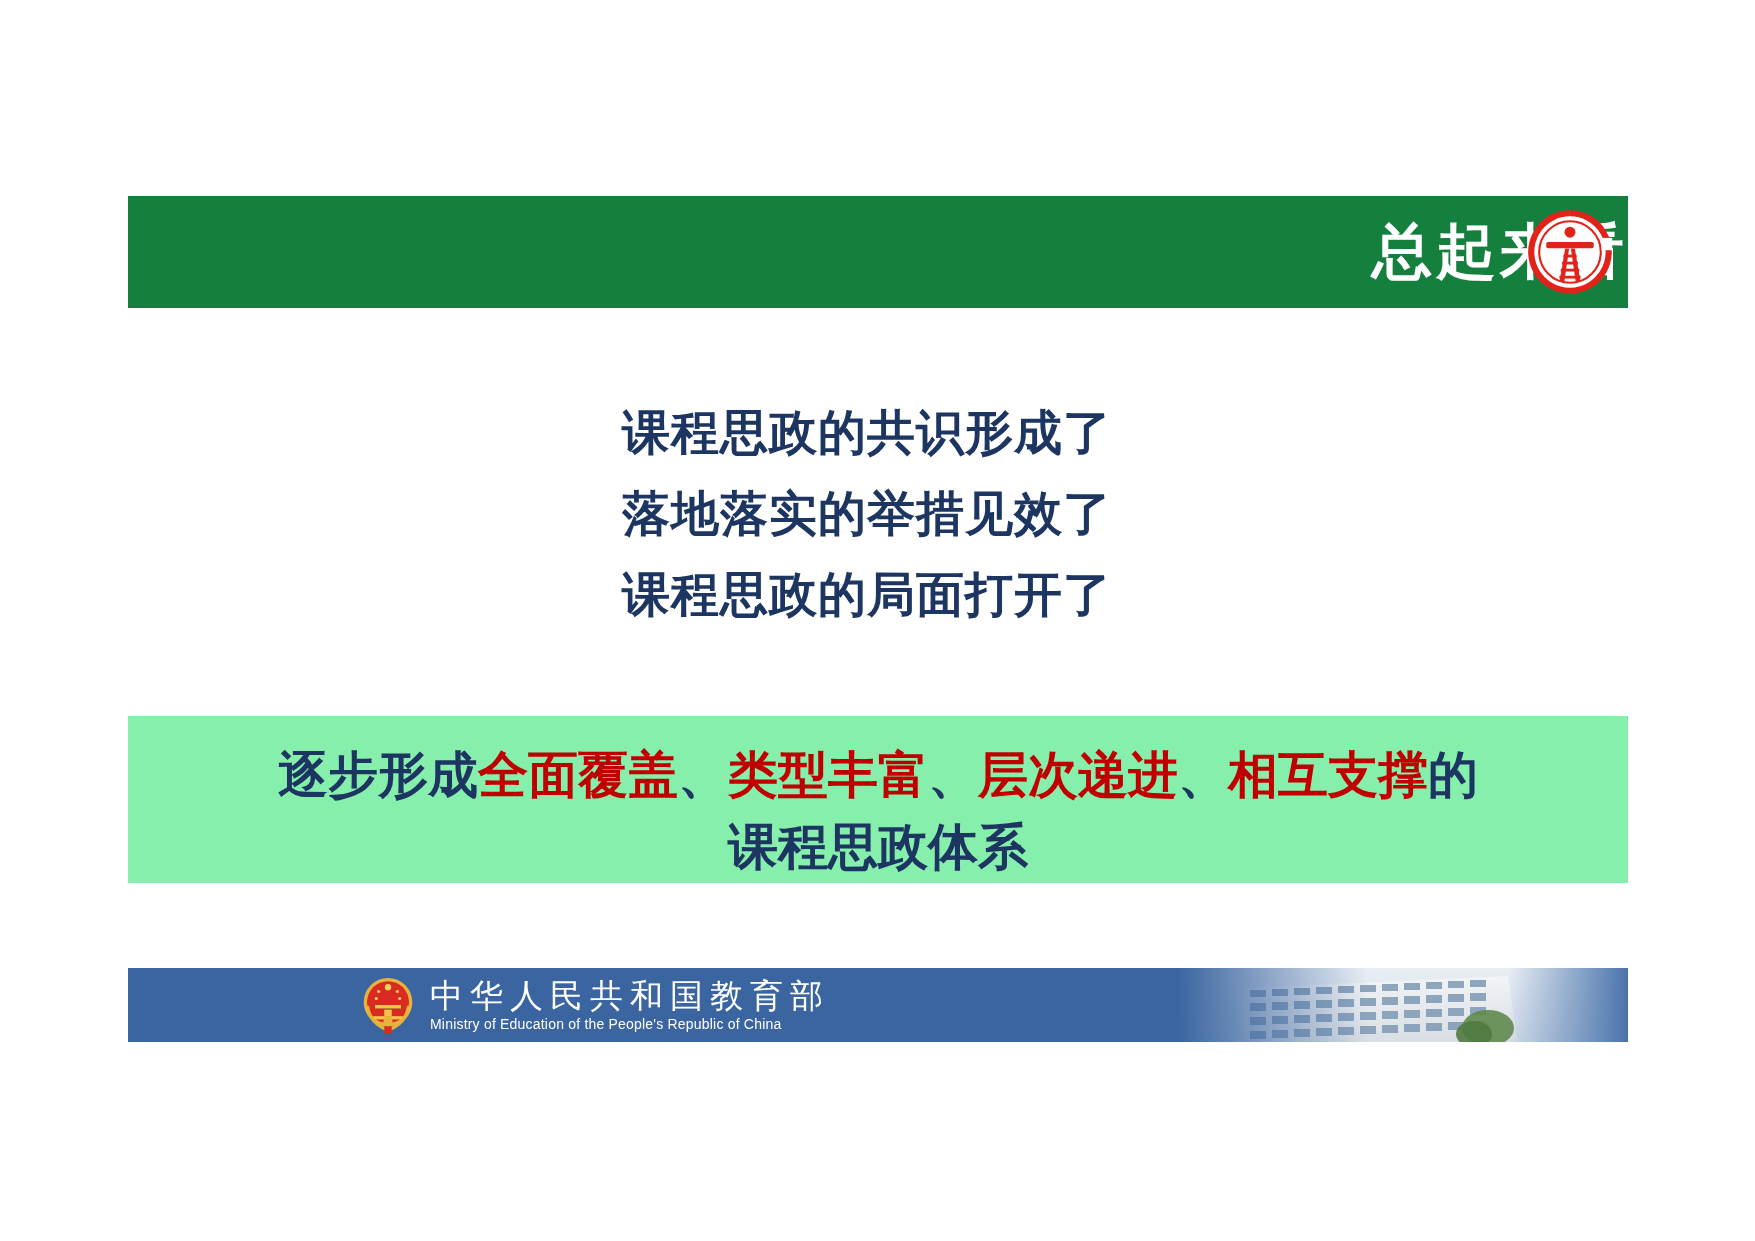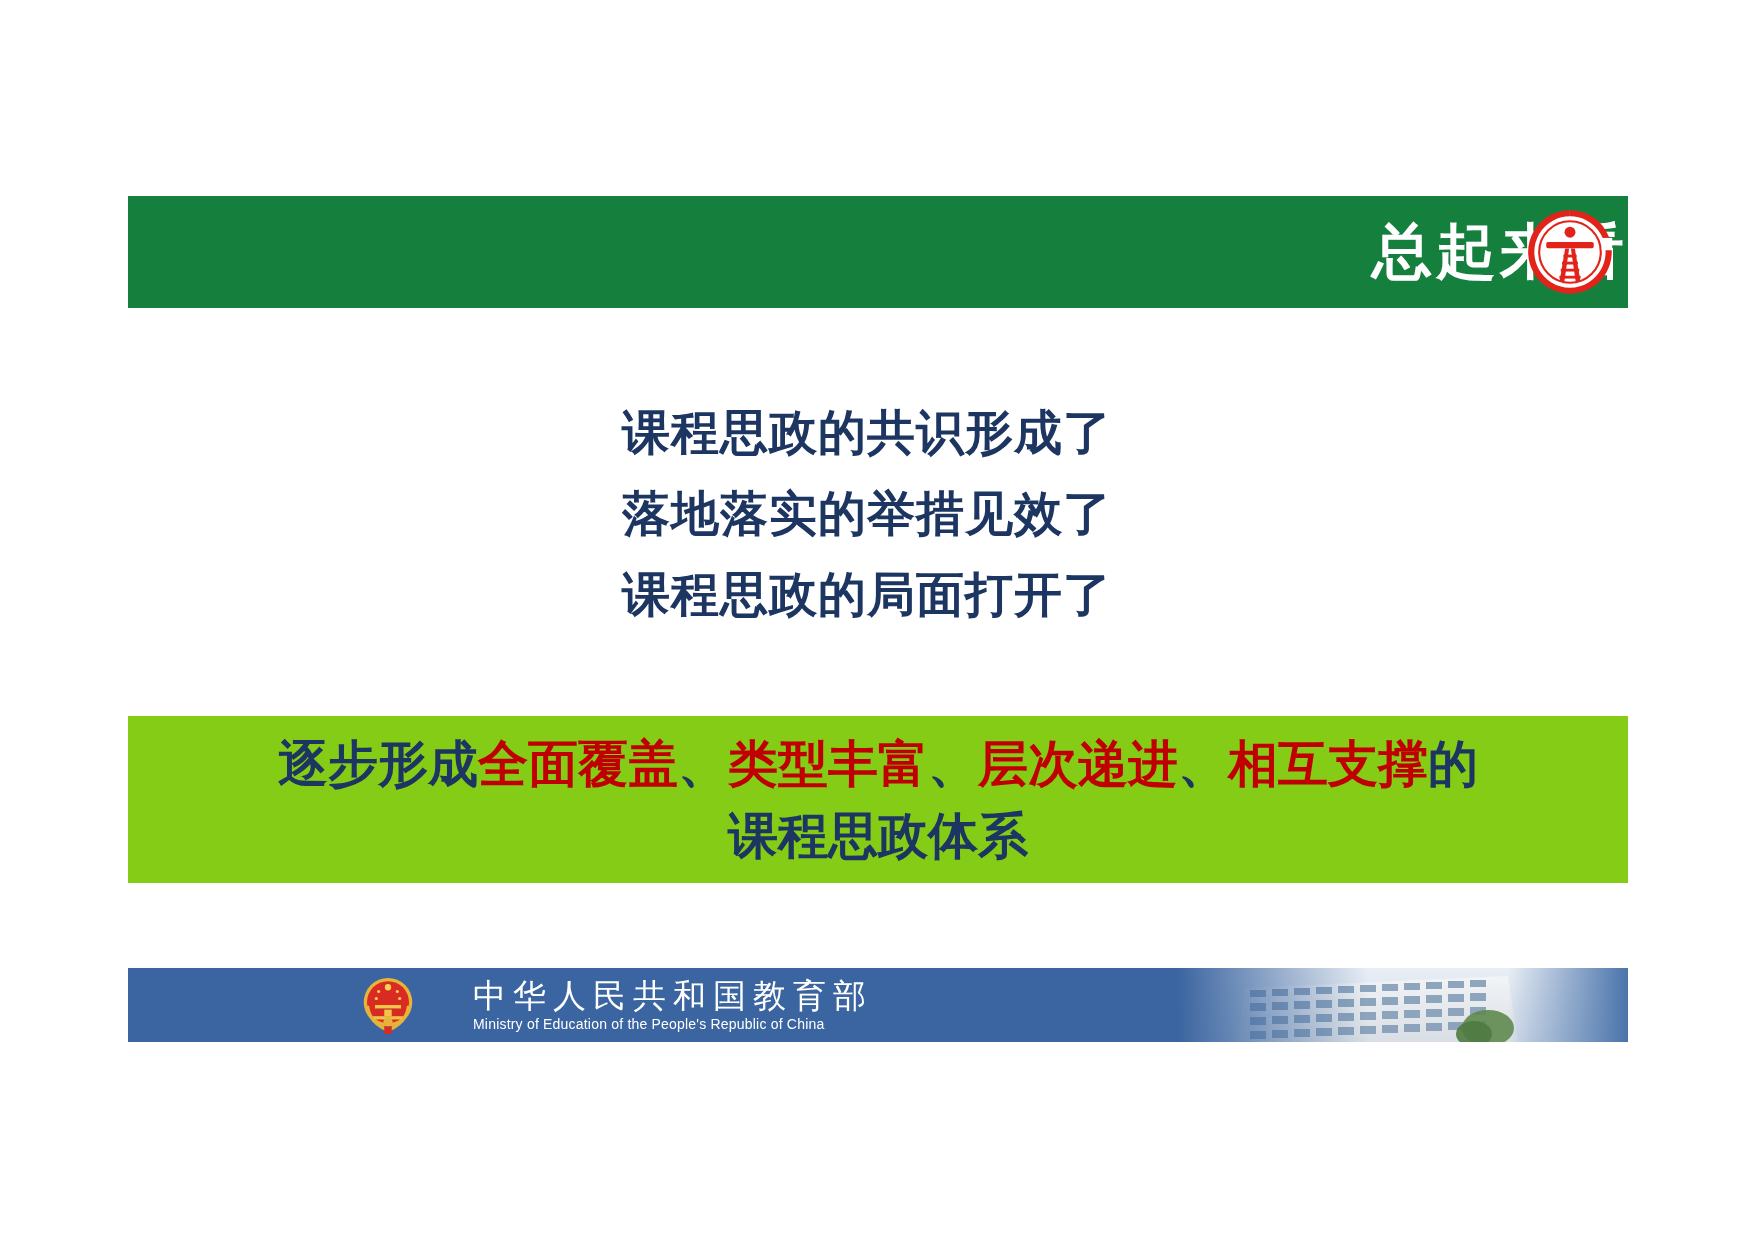--- a/index.html
+++ b/index.html
@@ -71,25 +71,25 @@
     white-space: nowrap;
   }
 
   
   .highlight-box {
     position: absolute;
     left: 128px;
     top: 716px;
     width: 1500px;
     height: 167px;
-    background: #84cc16;
+    background: #86efac;
     display: flex;
     flex-direction: column;
     align-items: center;
-    justify-content: center;
+    justify-content: flex-end;
   }
   .hl-line {
     font-size: 50px;
     font-weight: bold;
     line-height: 72px;
     color: #1c3561;
     letter-spacing: 0px;
     white-space: nowrap;
     text-align: center;
   }
@@ -133,21 +133,20 @@
     z-index: 3;
   }
   .footer-brand {
     position: absolute;
     left: 232px;
     top: 0;
     height: 74px;
     display: flex;
     align-items: center;
     z-index: 5;
-    gap: 43px;
   }
   .emblem {
     width: 56px;
     height: 62px;
     margin-right: 14px;
     flex: none;
   }
   .footer-texts {
     display: flex;
     flex-direction: column;

